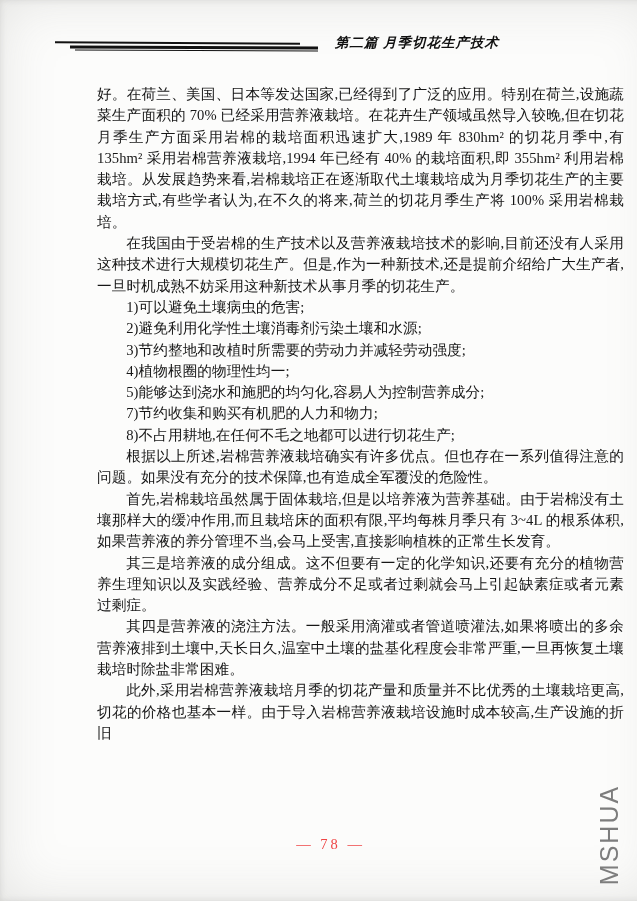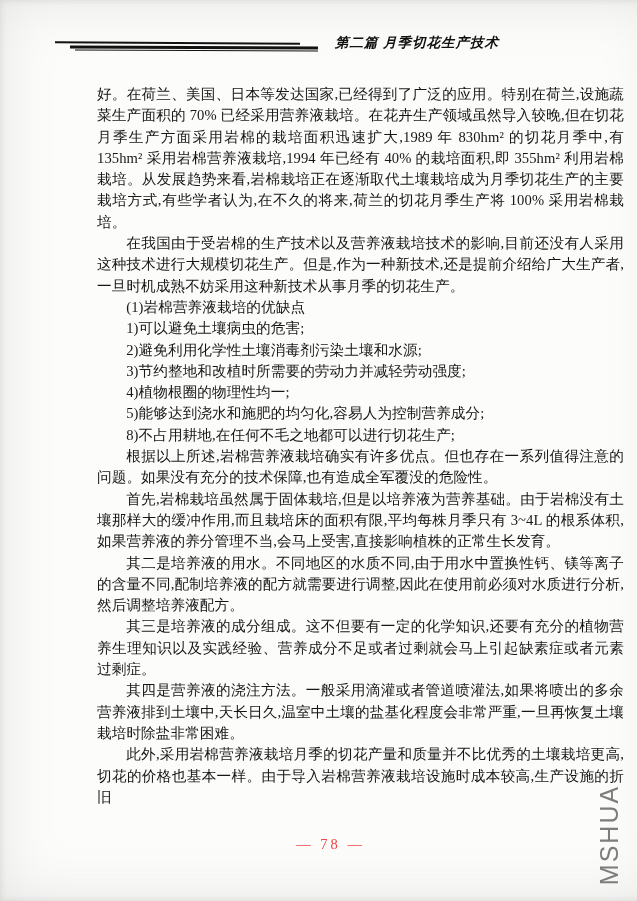--- a/index.html
+++ b/index.html
@@ -93,30 +93,29 @@
     <div class="rule-line rule-a"></div>
     <div class="rule-line rule-b"></div>
     <div class="rule-line rule-c"></div>
   </div>
 
   <div class="header-title">第二篇  月季切花生产技术</div>
 
   <div class="body-text" id="paragraphs">
       <p class="para">好。在荷兰、美国、日本等发达国家,已经得到了广泛的应用。特别在荷兰,设施蔬菜生产面积的 70% 已经采用营养液栽培。在花卉生产领域虽然导入较晚,但在切花月季生产方面采用岩棉的栽培面积迅速扩大,1989 年 830hm² 的切花月季中,有 135hm² 采用岩棉营养液栽培,1994 年已经有 40% 的栽培面积,即 355hm² 利用岩棉栽培。从发展趋势来看,岩棉栽培正在逐渐取代土壤栽培成为月季切花生产的主要栽培方式,有些学者认为,在不久的将来,荷兰的切花月季生产将 100% 采用岩棉栽培。</p>
       <p class="para indent">在我国由于受岩棉的生产技术以及营养液栽培技术的影响,目前还没有人采用这种技术进行大规模切花生产。但是,作为一种新技术,还是提前介绍给广大生产者,一旦时机成熟不妨采用这种新技术从事月季的切花生产。</p>
-      <p class="para indent">(1)岩棉营养液栽培的优缺点</p>
       <p class="para indent">1)可以避免土壤病虫的危害;</p>
       <p class="para indent">2)避免利用化学性土壤消毒剂污染土壤和水源;</p>
       <p class="para indent">3)节约整地和改植时所需要的劳动力并减轻劳动强度;</p>
       <p class="para indent">4)植物根圈的物理性均一;</p>
       <p class="para indent">5)能够达到浇水和施肥的均匀化,容易人为控制营养成分;</p>
+      <p class="para indent">7)节约收集和购买有机肥的人力和物力;</p>
       <p class="para indent">8)不占用耕地,在任何不毛之地都可以进行切花生产;</p>
       <p class="para indent">根据以上所述,岩棉营养液栽培确实有许多优点。但也存在一系列值得注意的问题。如果没有充分的技术保障,也有造成全军覆没的危险性。</p>
       <p class="para indent">首先,岩棉栽培虽然属于固体栽培,但是以培养液为营养基础。由于岩棉没有土壤那样大的缓冲作用,而且栽培床的面积有限,平均每株月季只有 3~4L 的根系体积,如果营养液的养分管理不当,会马上受害,直接影响植株的正常生长发育。</p>
-      <p class="para indent">其二是培养液的用水。不同地区的水质不同,由于用水中置换性钙、镁等离子的含量不同,配制培养液的配方就需要进行调整,因此在使用前必须对水质进行分析,然后调整培养液配方。</p>
       <p class="para indent">其三是培养液的成分组成。这不但要有一定的化学知识,还要有充分的植物营养生理知识以及实践经验、营养成分不足或者过剩就会马上引起缺素症或者元素过剩症。</p>
       <p class="para indent">其四是营养液的浇注方法。一般采用滴灌或者管道喷灌法,如果将喷出的多余营养液排到土壤中,天长日久,温室中土壤的盐基化程度会非常严重,一旦再恢复土壤栽培时除盐非常困难。</p>
       <p class="para indent">此外,采用岩棉营养液栽培月季的切花产量和质量并不比优秀的土壤栽培更高,切花的价格也基本一样。由于导入岩棉营养液栽培设施时成本较高,生产设施的折旧</p>
     </div>
 
   <div class="page-number">— 78 —</div>
 
   <div class="watermark">MSHUA</div>
 
 </div>

